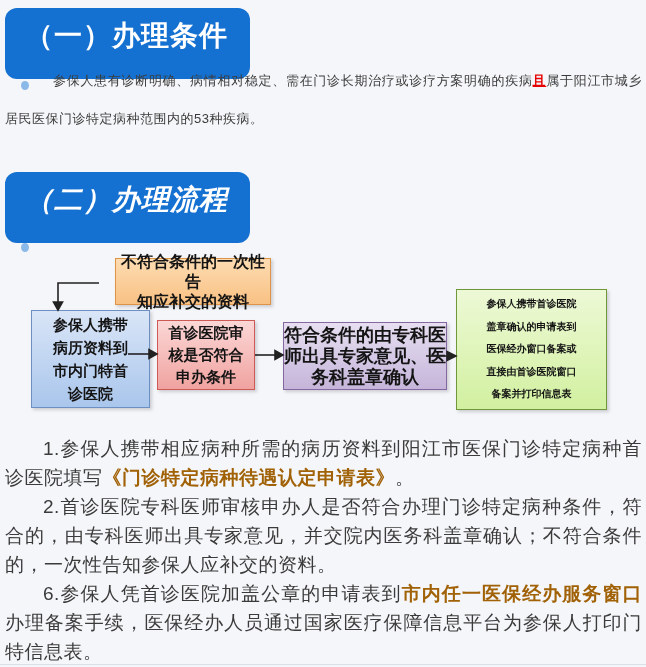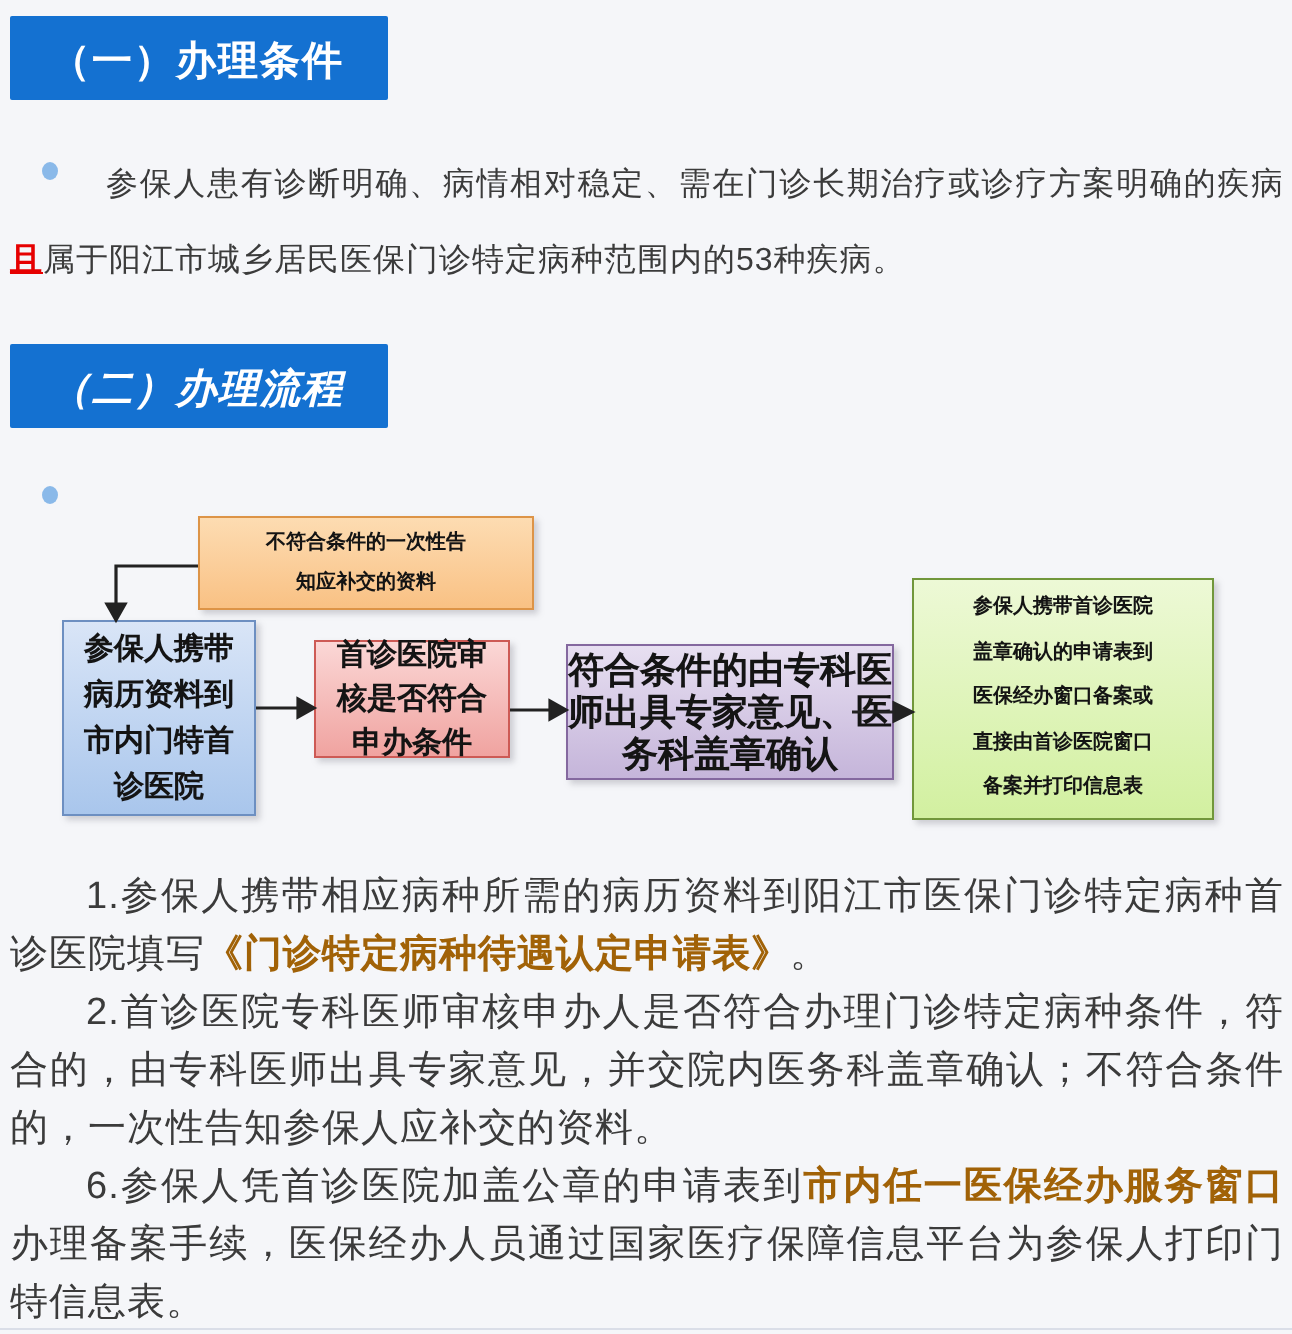--- a/index.html
+++ b/index.html
@@ -6,65 +6,65 @@
   body{
     width:646px;height:667px;
     background:#f5f6f9;
     font-family:"Liberation Sans","DejaVu Sans",sans-serif;
     position:relative;overflow:hidden;
   }
   .page{position:absolute;inset:0;}
   .badge{
     position:absolute;left:5px;
     background:#1471d1;color:#ffffff;
-    font-size:20px;font-weight:bold;
-    padding:9px 22px 6px 20px;
-    border-radius:1px;letter-spacing:1px;
+    font-size:28px;font-weight:bold;
+    padding:9px 22px 24px 20px;
+    border-radius:12px;letter-spacing:1px;
   }
   .badge1{top:8px;}
   .badge2{top:172px;font-style:italic;}
   .bullet{
     position:absolute;width:8px;height:9px;border-radius:50%;
     background:#8ab9e9;
   }
   .bullet1{left:21px;top:81px;}
   .bullet2{left:21px;top:243px;}
   .para1{
     position:absolute;left:5px;top:62px;width:637px;
-    font-size:16px;line-height:38px;color:#3b3b3b;
-    text-align:justify;text-indent:48px;letter-spacing:0.5px;margin-top:12px;
+    font-size:13px;line-height:38px;color:#3b3b3b;
+    text-align:justify;text-indent:48px;letter-spacing:0.5px;
   }
   .steps{
     position:absolute;left:5px;top:434px;width:637px;
     font-size:19px;line-height:29px;color:#3b3b3b;
     text-align:justify;letter-spacing:0.5px;
   }
   .steps p{margin:0;text-indent:38px;}
   .seg-red{color:#a16207;font-weight:bold;}
   .seg-red-u{color:#e60000;font-weight:bold;text-decoration:underline;}
   .flowbox{
     position:absolute;display:flex;align-items:center;justify-content:center;
     white-space:pre-line;text-align:center;
     font-weight:bold;color:#141414;
     border-style:solid;border-width:1.5px;
     box-shadow:2px 2px 3px rgba(130,130,140,0.35);
     box-sizing:border-box;
   }
   .box-notice{
-    left:99px;top:258px;width:168px;height:47px;
+    left:115px;top:258px;width:156px;height:47px;
     background:linear-gradient(to bottom,#fddcb2,#f9c184);
-    border-color:#dd9447;font-size:10px;line-height:20px;
+    border-color:#dd9447;font-size:16px;line-height:20px;
   }
   .box-patient{
-    left:31px;top:310px;width:97px;height:98px;
+    left:31px;top:310px;width:119px;height:98px;
     background:linear-gradient(to bottom,#d9e5f7,#a9c6ec);
     border-color:#6d8fc1;font-size:15px;line-height:23px;
   }
   .box-review{
-    left:157px;top:320px;width:98px;height:59px;
+    left:157px;top:320px;width:98px;height:70px;
     background:linear-gradient(to bottom,#fbd7d6,#f0a3a0);
     border-color:#cd5a55;font-size:15px;line-height:22px;
   }
   .box-expert{
     left:283px;top:322px;width:164px;height:68px;
     background:linear-gradient(to bottom,#e7dff1,#c5b5da);
     border-color:#84689f;font-size:18px;line-height:21px;
   }
   .box-record{
     left:456px;top:289px;width:151px;height:121px;

